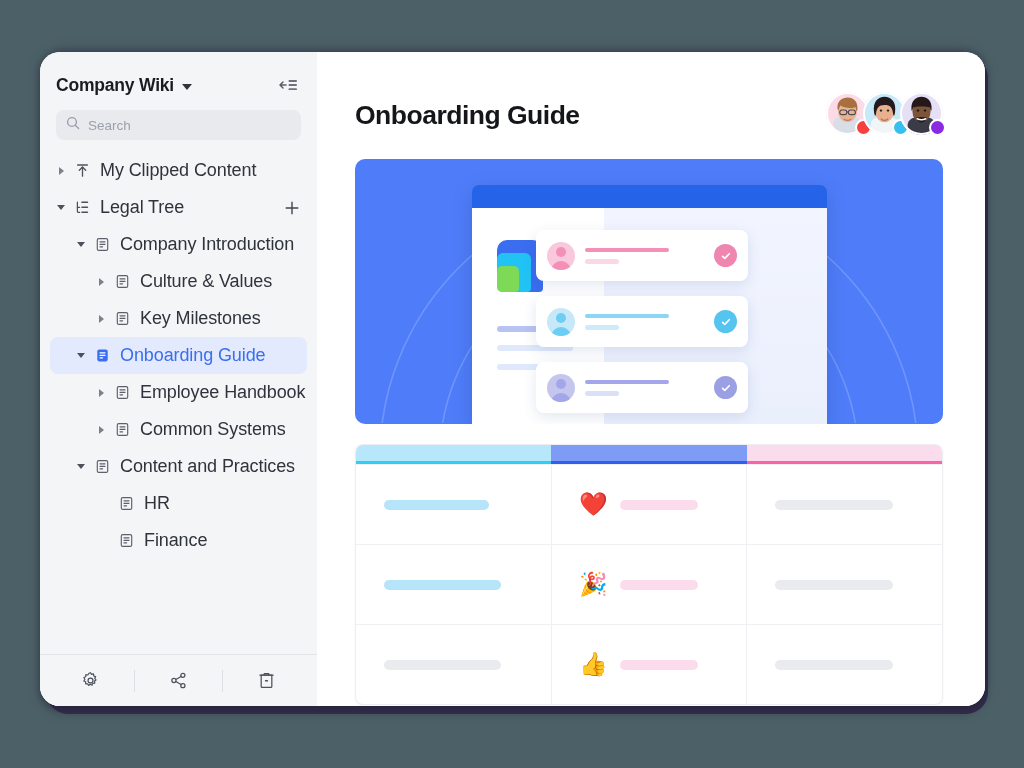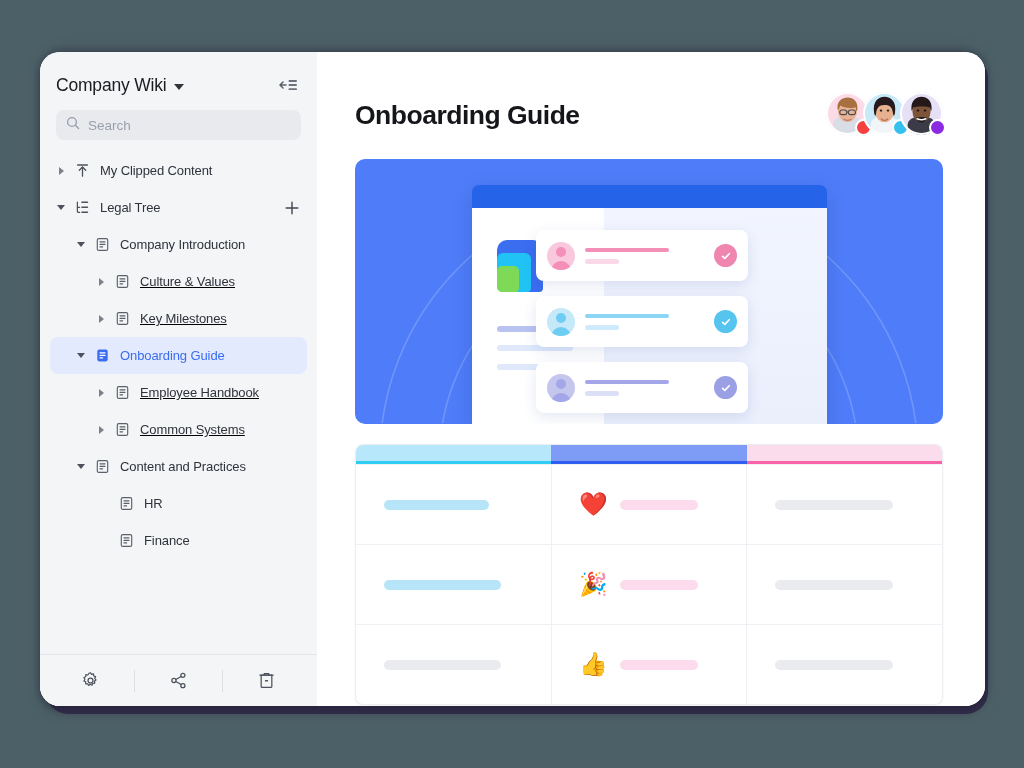--- a/index.html
+++ b/index.html
@@ -58,21 +58,21 @@
     position: relative;
   }
 
   .sb-header {
     display: flex; align-items: center;
     padding: 22px 18px 10px 16px;
     gap: 8px;
   }
   .sb-title {
     font-size: 17.5px;
-    font-weight: 400;
+    font-weight: 700;
     color: #1b1b20;
     letter-spacing: -0.2px;
   }
   .caret-down {
     width: 0; height: 0;
     border-left: 5.5px solid transparent;
     border-right: 5.5px solid transparent;
     border-top: 6.5px solid #33333a;
     margin-top: 3px;
   }
@@ -127,36 +127,36 @@
     border-right: 4.5px solid transparent;
     border-top: 5px solid #4c515c;
   }
   .tree-row .ticon {
     width: 17px; height: 17px; flex: 0 0 17px;
     margin-left: 6px;
     display: flex; align-items: center; justify-content: center;
   }
   .tree-row .tlabel {
     margin-left: 9px;
-    font-size: 13px;
+    font-size: 18px;
     color: #2f333c;
     white-space: nowrap;
     letter-spacing: -0.1px;
   }
   .tree-row.selected .tlabel { color: #3a6df0; }
   .tree-row .plus {
     margin-left: auto; margin-right: 6px;
     width: 18px; height: 18px;
     display:flex; align-items:center; justify-content:center;
     cursor: pointer;
   }
 
   .indent-0 { padding-left: 4px; }
   .indent-1 { padding-left: 24px; }
-  .indent-2 { padding-left: 44px; text-decoration: underline; }
+  .indent-2 { padding-left: 44px; }
   .indent-3 { padding-left: 62px; }
 
   .sb-footer {
     border-top: 1px solid #e4e5e9;
     height: 52px;
     display: flex; align-items: center; justify-content: space-around;
     padding: 0 22px;
     background: #f4f5f7;
   }
   .sb-footer .fsep { width: 1px; height: 22px; background: #dddfe4; }

